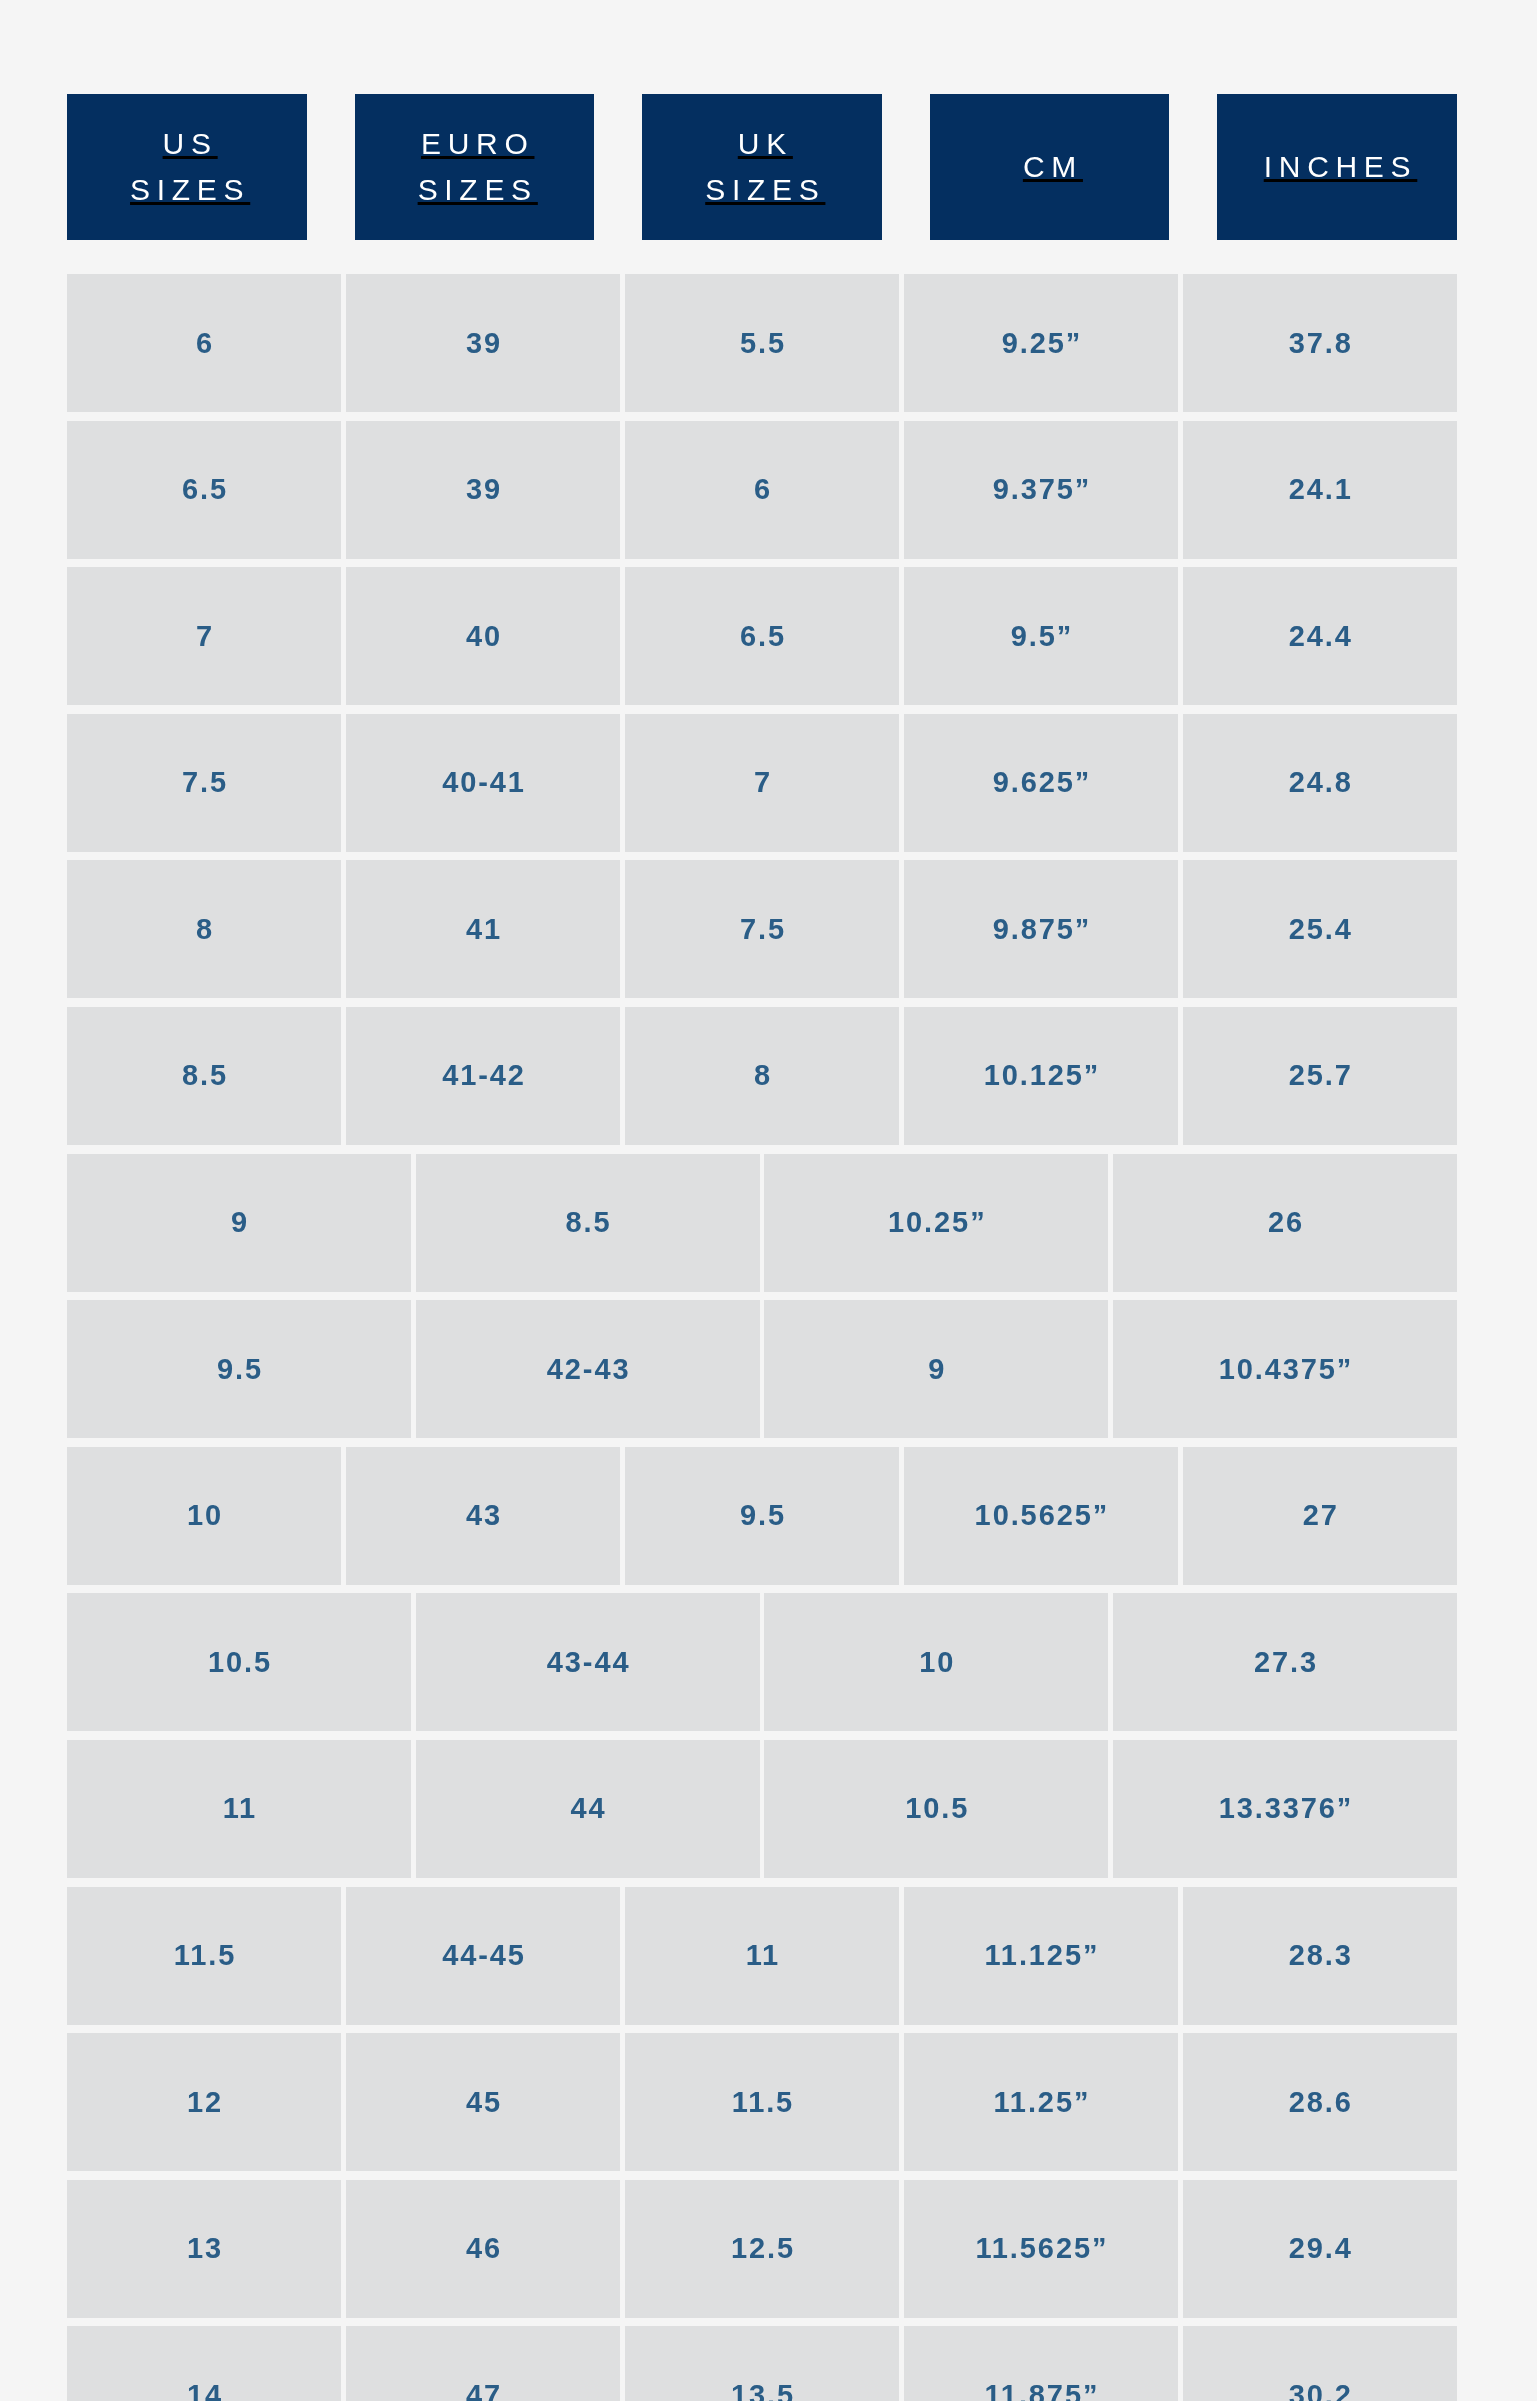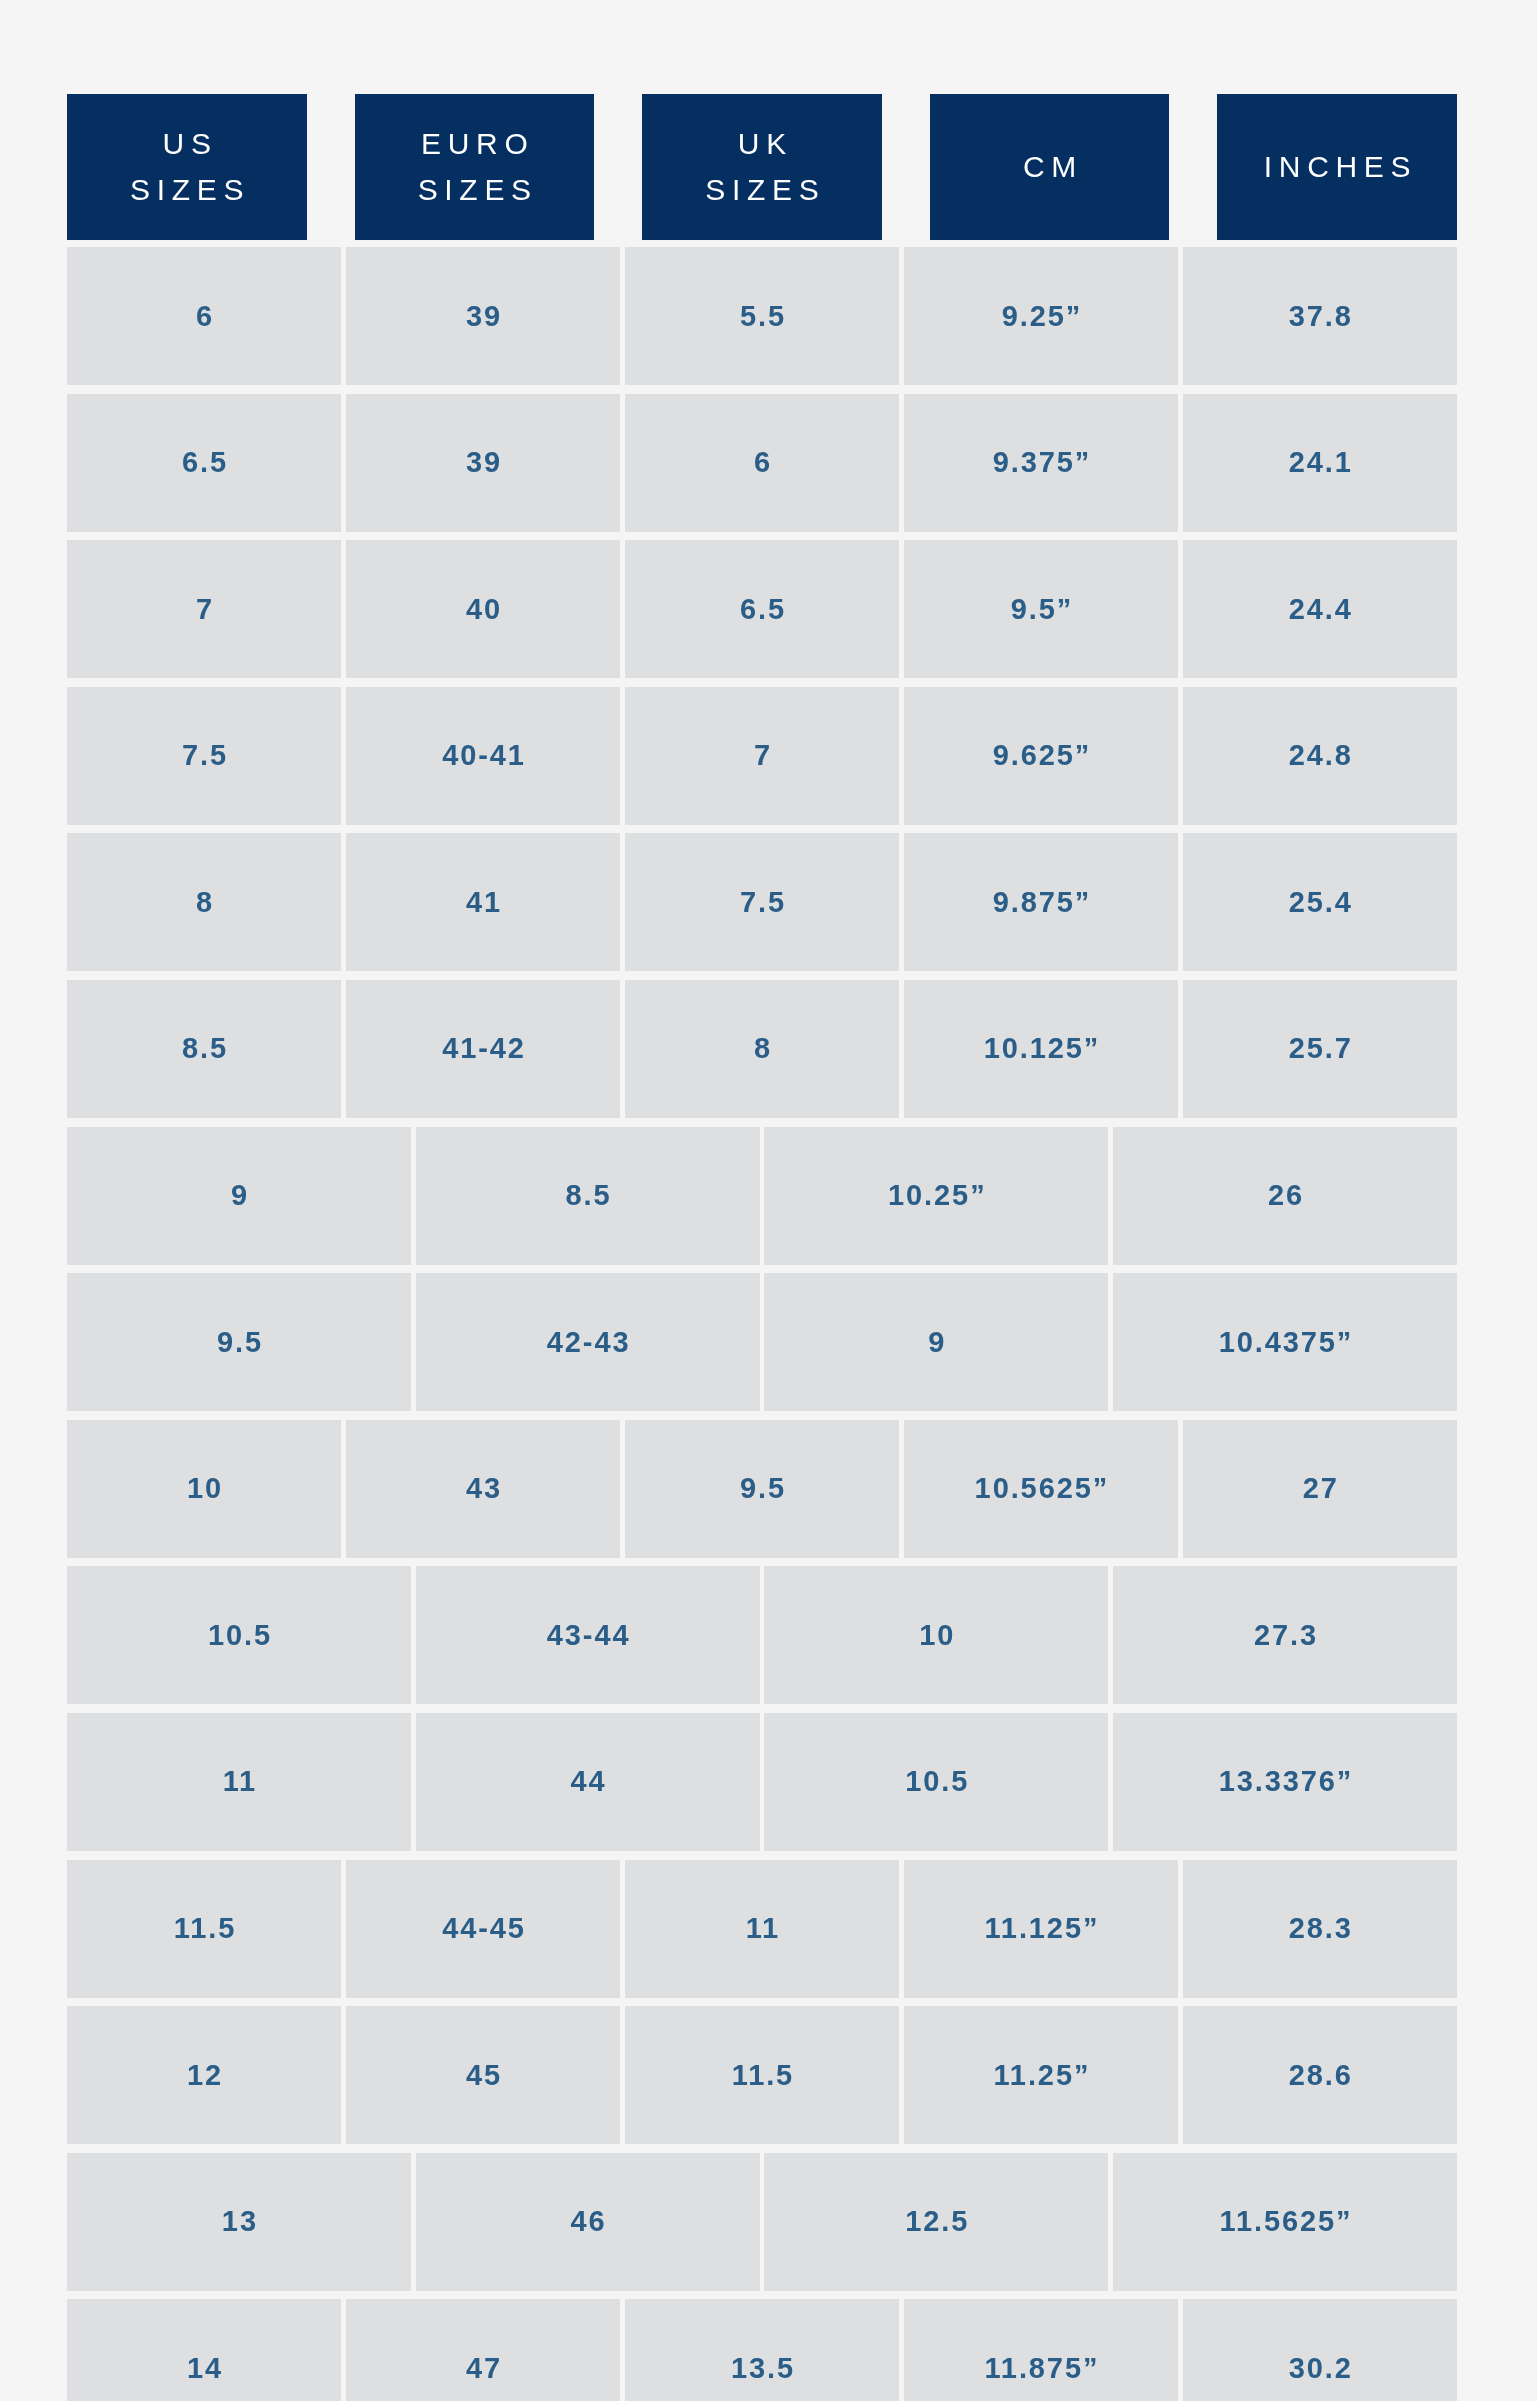--- a/index.html
+++ b/index.html
@@ -22,21 +22,22 @@
     top: 94px;
     width: 1390px;
   }
 
   
   .header-row {
     display: flex;
     width: 100%;
     height: 146px;
     gap: 48px;
-    margin-bottom: 7px;
+    margin-bottom: 34px;
+    text-decoration: underline;
   }
   .header-cell {
     flex: 1 1 0;
     background: #042f60;
     color: #ffffff;
     display: flex;
     flex-direction: column;
     align-items: center;
     justify-content: center;
     text-align: center;
@@ -185,20 +186,21 @@
         <div class="body-cell">45</div>
         <div class="body-cell">11.5</div>
         <div class="body-cell">11.25”</div>
         <div class="body-cell">28.6</div>
       </div>
       <div class="body-row">
         <div class="body-cell">13</div>
         <div class="body-cell">46</div>
         <div class="body-cell">12.5</div>
         <div class="body-cell">11.5625”</div>
+        <div class="body-cell">29.4</div>
       </div>
       <div class="body-row">
         <div class="body-cell">14</div>
         <div class="body-cell">47</div>
         <div class="body-cell">13.5</div>
         <div class="body-cell">11.875”</div>
         <div class="body-cell">30.2</div>
       </div>
     </div>
 </div>

